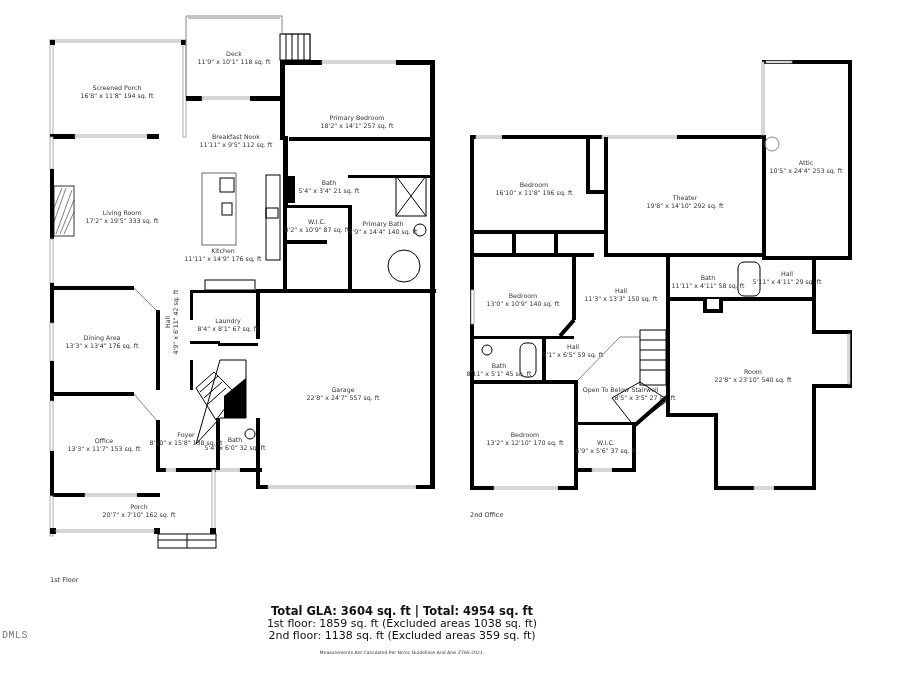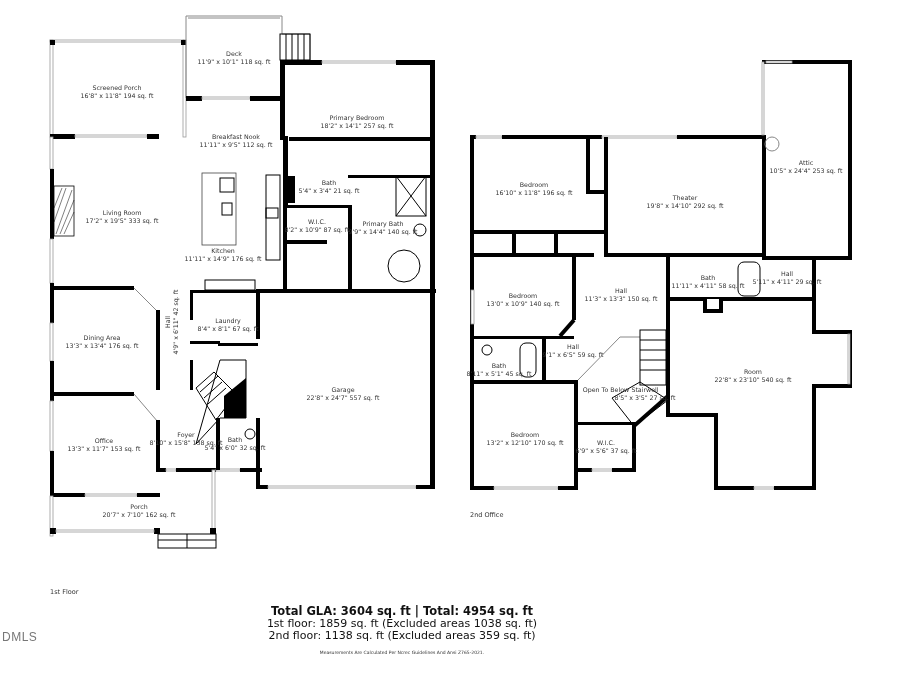--- a/index.html
+++ b/index.html
@@ -11,21 +11,21 @@
   .win{fill:#fff;stroke:#999;stroke-width:0.8;}
   .lbl{position:absolute;transform:translate(-50%,0);text-align:center;color:#333;font-size:6.3px;line-height:8px;white-space:nowrap;font-family:"DejaVu Sans","Liberation Sans",sans-serif;}
   .lbl .n{display:block;}
   .lbl .d{display:block;}
   .rot{transform:translate(-50%,-50%) rotate(-90deg);}
   .floor-lbl{position:absolute;font-size:6.5px;color:#333;}
   .totals{position:absolute;left:0;width:804px;top:605px;text-align:center;color:#111;}
   .totals .t1{font-weight:bold;font-size:11.5px;line-height:13px;}
   .totals .t2{font-size:11px;line-height:12px;text-align:center;}
   .totals .t3{font-size:4.5px;margin-top:8px;color:#333;}
-  .mls{position:absolute;left:2px;top:630px;font-size:12px;color:#777;letter-spacing:0.5px;font-family:Liberation Sans, sans-serif;font-weight:300;}
+  .mls{position:absolute;left:2px;top:630px;font-size:10px;color:#777;letter-spacing:0.5px;font-family:Liberation Mono, monospace;font-weight:300;}
 </style>
 </head>
 <body>
 
 <svg id="plan" viewBox="0 0 900 675" xmlns="http://www.w3.org/2000/svg">
 
   <g>
 
     <rect x="50" y="40" width="134" height="2" class="win"></rect>
     <rect x="50" y="40" width="3" height="97" class="win"></rect>
@@ -287,21 +287,21 @@
     <span class="d">8'10" x 15'8" 138 sq. ft</span>
   </div>
 <div class="lbl" style="left:235px;top:436px">
     <span class="n">Bath</span>
     <span class="d">5'4" x 6'0" 32 sq. ft</span>
   </div>
 <div class="lbl" style="left:139px;top:503px">
     <span class="n">Porch</span>
     <span class="d">20'7" x 7'10" 162 sq. ft</span>
   </div>
-<div class="floor-lbl" style="left:50px;top:588px">1st Floor</div>
+<div class="floor-lbl" style="left:50px;top:576px">1st Floor</div>
 
 <div class="lbl" style="left:534px;top:181px">
     <span class="n">Bedroom</span>
     <span class="d">16'10" x 11'8" 196 sq. ft</span>
   </div>
 <div class="lbl" style="left:685px;top:194px">
     <span class="n">Theater</span>
     <span class="d">19'8" x 14'10" 292 sq. ft</span>
   </div>
 <div class="lbl" style="left:806px;top:159px">

